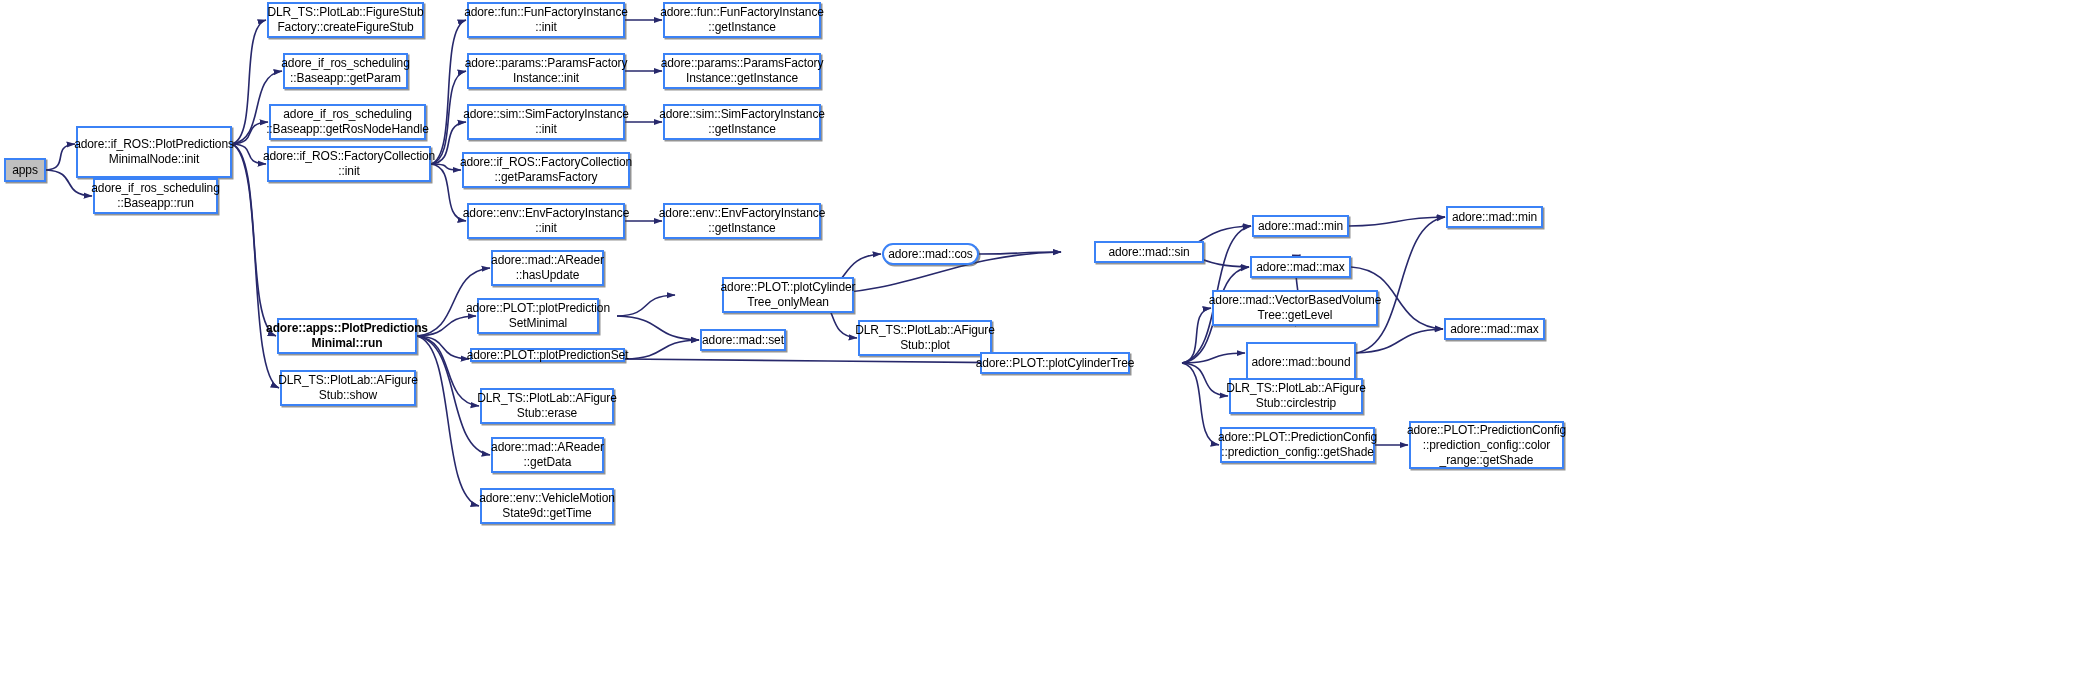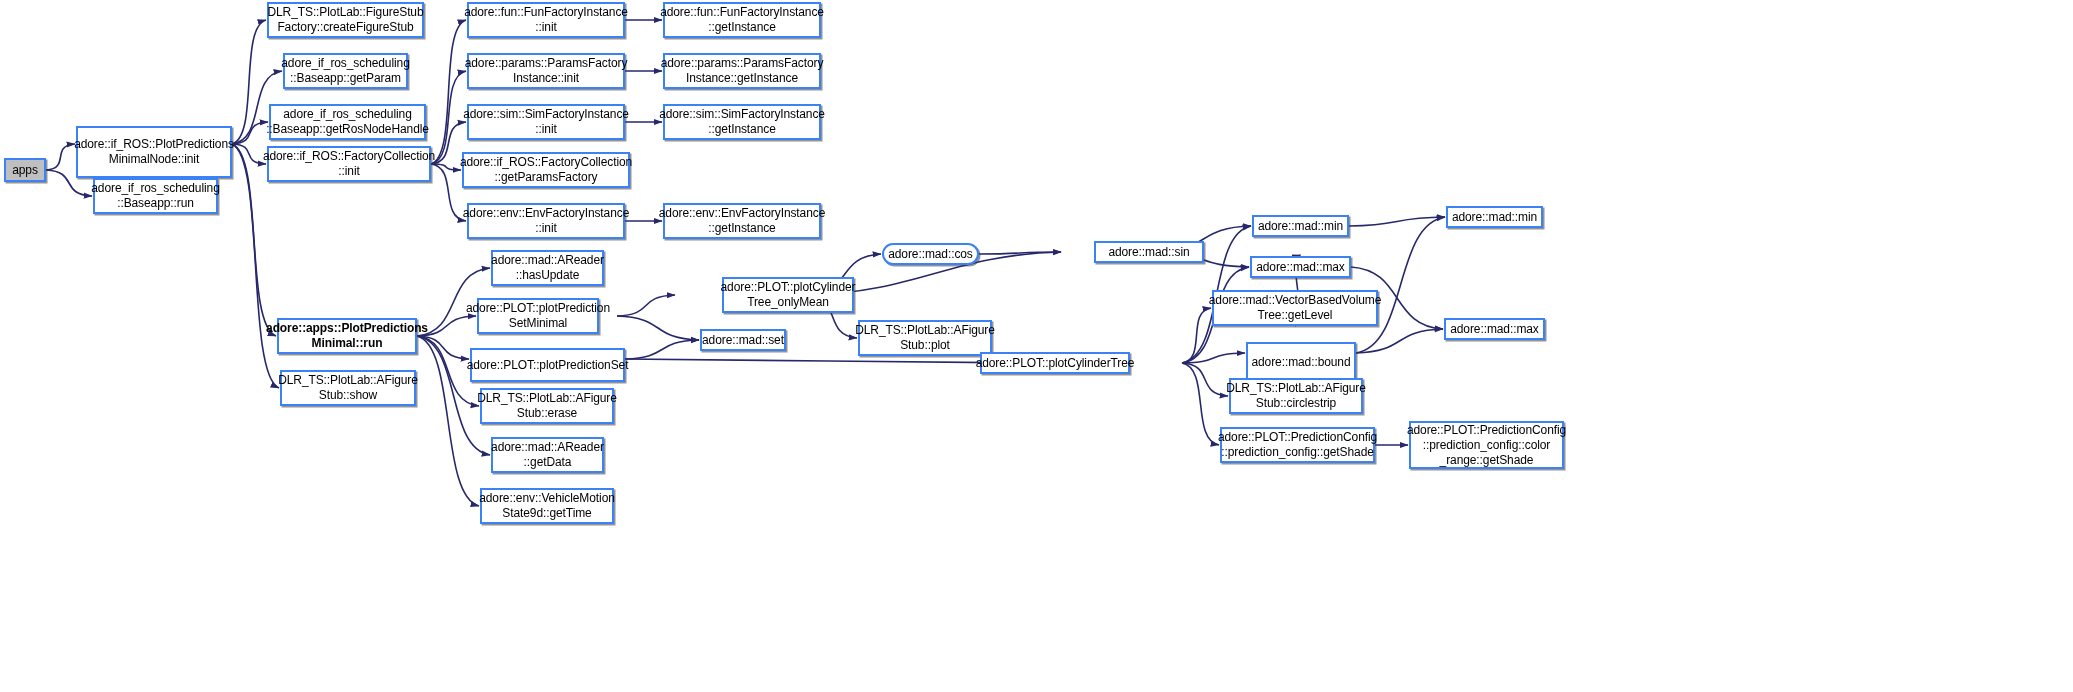--- a/index.html
+++ b/index.html
@@ -135,21 +135,21 @@
       <div class="node" style="left: 663px; top: 203px; width: 158px; height: 36px;">adore::env::EnvFactoryInstance
 ::getInstance</div>
       <div class="node" style="left: 277px; top: 318px; width: 140px; height: 36px; font-weight: bold;">adore::apps::PlotPredictions
 Minimal::run</div>
       <div class="node" style="left: 280px; top: 370px; width: 136px; height: 36px;">DLR_TS::PlotLab::AFigure
 Stub::show</div>
       <div class="node" style="left: 491px; top: 250px; width: 113px; height: 36px;">adore::mad::AReader
 ::hasUpdate</div>
       <div class="node" style="left: 477px; top: 298px; width: 122px; height: 36px;">adore::PLOT::plotPrediction
 SetMinimal</div>
-      <div class="node" style="left: 470px; top: 348px; width: 155px; height: 34px;">adore::PLOT::plotPredictionSet</div>
+      <div class="node" style="left: 470px; top: 348px; width: 155px; height: 14px;">adore::PLOT::plotPredictionSet</div>
       <div class="node" style="left: 480px; top: 388px; width: 134px; height: 36px;">DLR_TS::PlotLab::AFigure
 Stub::erase</div>
       <div class="node" style="left: 491px; top: 437px; width: 113px; height: 36px;">adore::mad::AReader
 ::getData</div>
       <div class="node" style="left: 480px; top: 488px; width: 134px; height: 36px;">adore::env::VehicleMotion
 State9d::getTime</div>
       <div class="node" style="left: 676px; top: 277px; width: 132px; height: 36px; margin-left: 46px;">adore::PLOT::plotCylinder
 Tree_onlyMean</div>
       <div class="node" style="left: 700px; top: 329px; width: 86px; height: 22px;">adore::mad::set</div>
       <div class="node" style="left: 858px; top: 320px; width: 134px; height: 36px;">DLR_TS::PlotLab::AFigure

